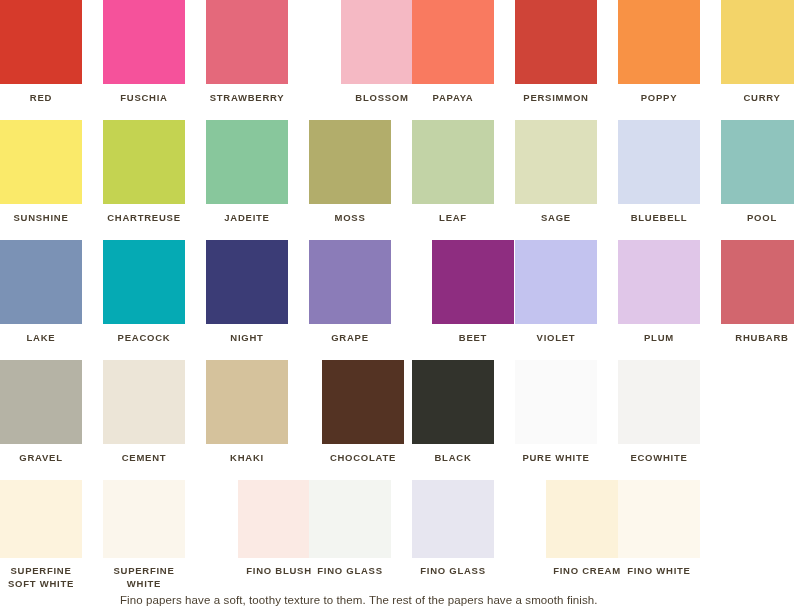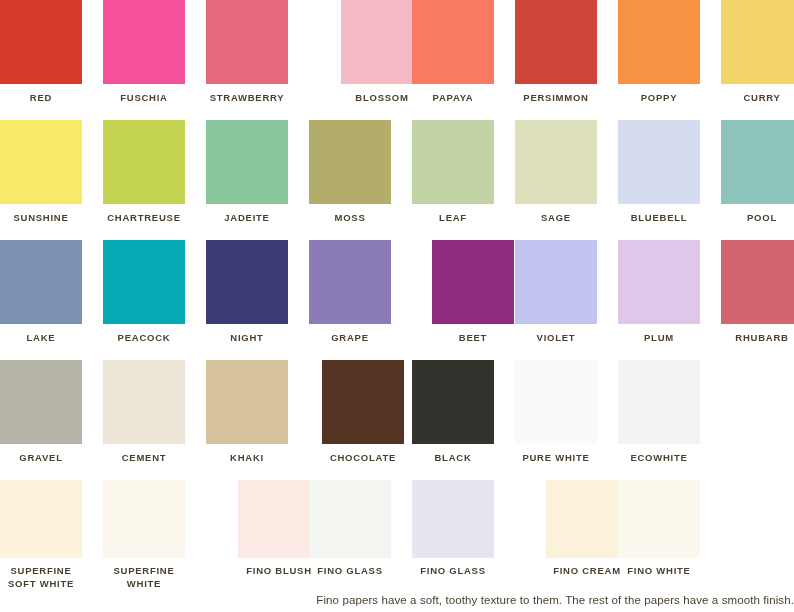--- a/index.html
+++ b/index.html
@@ -64,21 +64,21 @@
   }
   .swatch-row.row-last .swatch-label {
     margin-top: 7px;
   }
 
   #chart-footnote {
     position: absolute;
     left: 0;
     top: 593px;
     width: 794px;
-    text-align: right;
+    text-align: left;
     padding-left: 120px;
     box-sizing: border-box;
     font-family: "Liberation Sans", sans-serif;
     font-size: 11.5px;
     font-weight: normal;
     color: #4a3f2f;
     letter-spacing: 0.1px;
     line-height: 14px;
   }
 </style>

